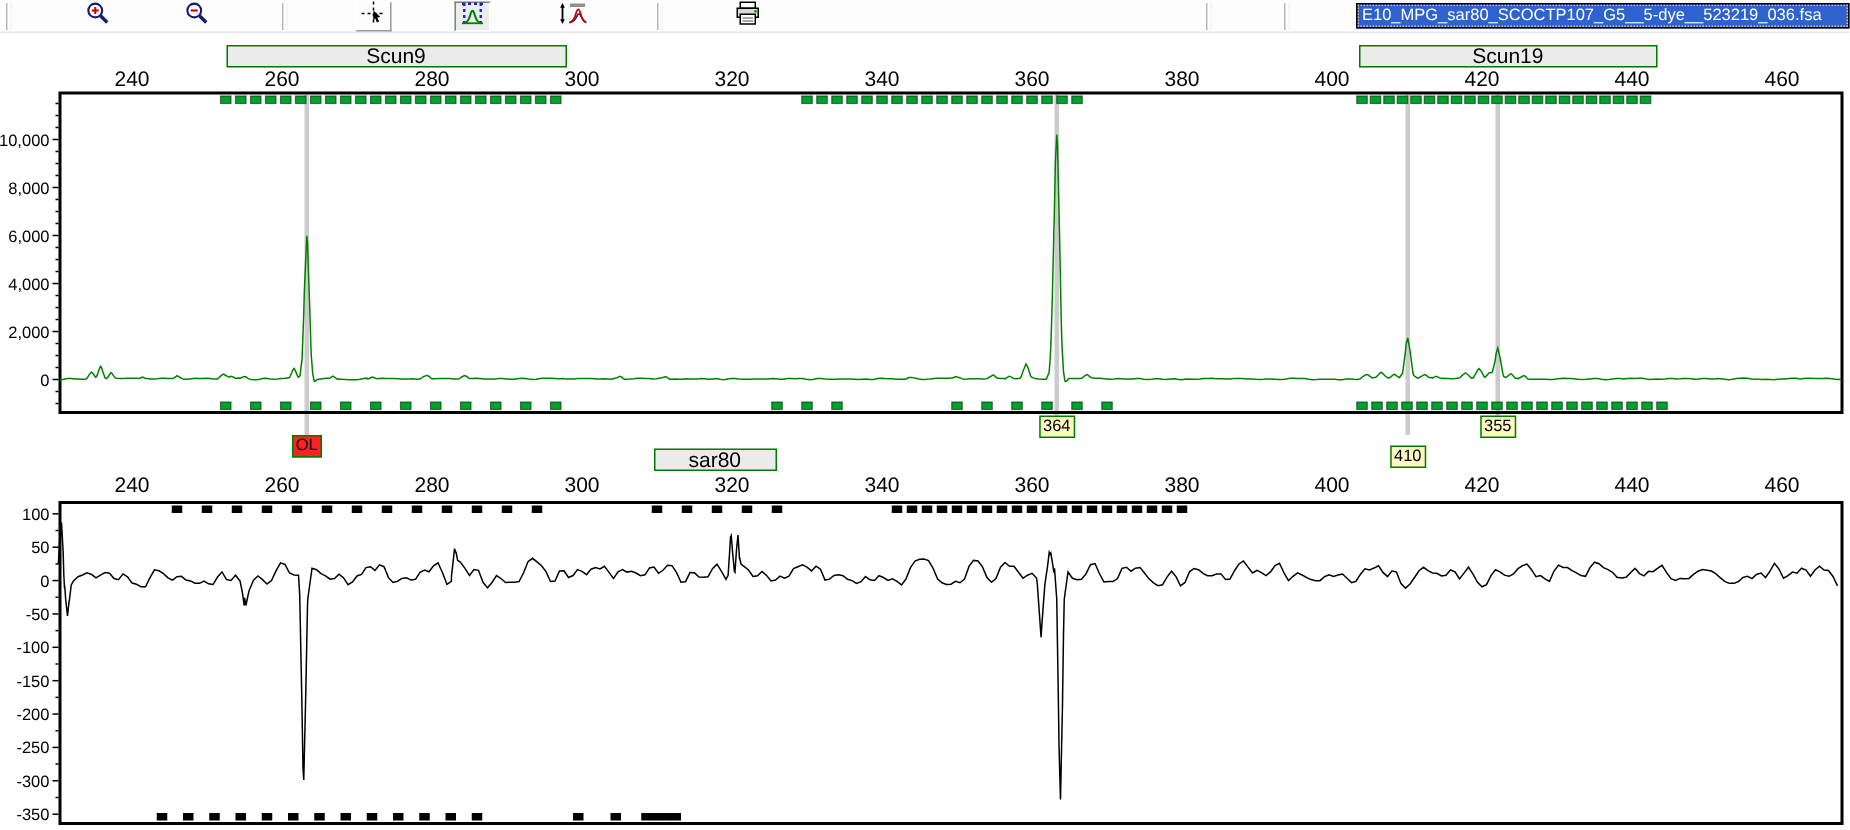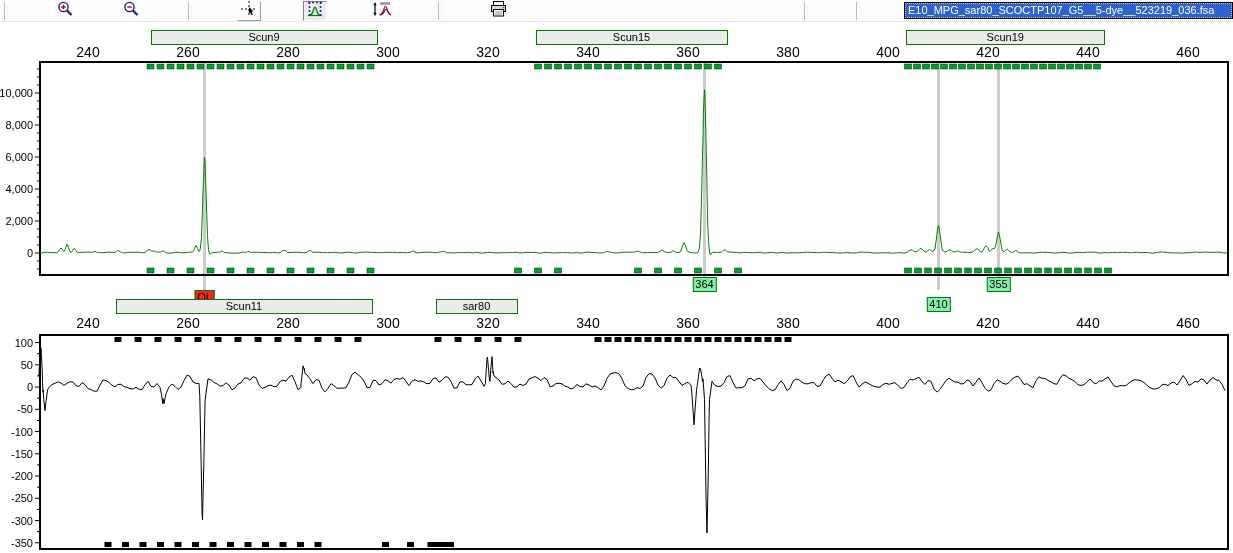--- a/index.html
+++ b/index.html
@@ -25,25 +25,25 @@
     color:#fff;font-size:11px;line-height:15px;padding-left:3px;white-space:nowrap;
     overflow:hidden;position:relative;margin-right:0;
   }
   .file-box::after{content:"";position:absolute;inset:0;border:1px dotted rgba(235,215,140,.85);pointer-events:none;}
   
   .panel{position:absolute;left:0;width:1233px;}
   #panelTop{top:28px;height:268px;}
   #panelBottom{top:296px;height:257px;}
   .marker{
     position:absolute;height:13px;box-sizing:content-box;border:1px solid #007a00;background:#ebebeb;
-    font-size:11px;line-height:13px;text-align:center;overflow:hidden;
+    font-size:14px;line-height:13px;text-align:center;overflow:hidden;
   }
   .xlab{position:absolute;width:46px;margin-left:-23px;text-align:center;font-size:14px;}
   .plab{
-    position:absolute;border:1px solid #007a00;background:#86efac;font-size:11px;line-height:13px;
+    position:absolute;border:1px solid #007a00;background:#fef9c3;font-size:11px;line-height:13px;
     height:13px;padding:0 2px;transform:translateX(-50%);white-space:nowrap;
   }
   .plab.ol{background:#ff2020;}
   svg.plot{position:absolute;left:0;top:0;}
 </style>
 </head>
 <body>
 
 <div class="toolbar">
   <div class="sep"></div>
@@ -124,21 +124,20 @@
   <div class="sep rgap"></div>
   <div class="sep"></div>
 
   <div class="file-box">
     <span>E10_MPG_sar80_SCOCTP107_G5__5-dye__523219_036.fsa</span>
   </div>
 </div>
 
 <div id="panelTop" class="panel">
     <div class="marker" style="left: 150.5px; width: 225px; top: 2px;">Scun9</div>
-    <div class="marker" style="left: 535.5px; width: 190px; top: 2px;">Scun15</div>
     <div class="marker" style="left: 905.5px; width: 197.5px; top: 2px;">Scun19</div>
     <div class="xlab" style="left: 88px; top: 16px;">240</div>
     <div class="xlab" style="left: 188px; top: 16px;">260</div>
     <div class="xlab" style="left: 288px; top: 16px;">280</div>
     <div class="xlab" style="left: 388px; top: 16px;">300</div>
     <div class="xlab" style="left: 488px; top: 16px;">320</div>
     <div class="xlab" style="left: 588px; top: 16px;">340</div>
     <div class="xlab" style="left: 688px; top: 16px;">360</div>
     <div class="xlab" style="left: 788px; top: 16px;">380</div>
     <div class="xlab" style="left: 888px; top: 16px;">400</div>
@@ -290,21 +289,20 @@
       <rect x="1094.5" y="240" width="7" height="5" fill="#00a12e" stroke="rgba(0,40,0,0.6)" stroke-width="0.8"></rect>
       <rect x="1104.5" y="240" width="7" height="5" fill="#00a12e" stroke="rgba(0,40,0,0.6)" stroke-width="0.8"></rect>
       <path d="M40.0 225.3L42.5 224.9L45.0 224.3L47.5 224.3L50.0 224.6L52.5 224.7L55.0 224.8L57.5 224.6L58.2 223.9L59.6 221.6L60.0 221.1L61.0 220.0L62.4 221.5L62.5 221.8L63.8 223.5L64.2 223.3L65.0 221.6L65.6 219.6L67.0 216.2L67.5 216.6L68.4 219.4L69.8 223.3L70.0 223.9L71.2 224.4L72.5 222.7L72.6 222.3L74.0 220.4L75.0 221.3L75.4 222.1L76.8 223.9L77.5 224.2L80.0 224.4L82.5 224.3L85.0 224.2L87.5 224.2L90.0 224.1L91.5 224.2L92.5 224.4L93.3 224.2L95.0 223.4L95.0 223.4L96.8 224.2L97.5 224.4L98.5 224.4L100.0 224.6L102.5 224.7L105.0 224.5L107.5 224.2L110.0 224.2L112.5 224.4L114.5 224.4L115.0 224.4L116.3 223.8L117.5 222.9L118.0 222.4L119.7 223.4L120.0 223.7L121.5 224.4L122.5 224.8L125.0 224.9L127.5 224.5L130.0 224.2L132.5 224.3L135.0 224.3L137.5 224.2L140.0 224.4L142.5 224.7L145.0 224.6L145.8 224.0L147.4 222.4L147.5 222.3L149.0 221.4L150.0 222.0L150.6 222.3L151.2 222.8L152.1 223.1L152.5 223.2L152.6 223.5L154.0 222.9L155.0 223.1L155.4 223.3L156.8 224.1L157.5 224.1L160.0 224.0L160.2 224.1L161.6 223.5L162.5 223.1L163.0 223.0L164.4 223.5L165.0 224.0L165.8 224.6L167.5 225.0L170.0 225.2L172.5 225.0L175.0 224.3L177.5 224.2L180.0 224.6L182.5 224.9L185.0 224.7L187.5 224.4L190.0 224.2L192.5 223.9L193.2 223.5L194.6 220.2L195.0 219.0L196.0 217.6L197.4 220.2L197.5 220.6L198.8 223.5L200.0 222.5L201.4 210.9L202.5 181.3L202.9 166.3L204.5 129.2L205.0 133.7L206.1 165.8L207.4 206.3L207.5 208.5L207.7 211.3L208.5 221.3L209.5 226.1L210.0 226.3L210.5 225.7L211.6 224.9L212.5 224.8L215.0 224.5L217.5 224.2L219.2 224.1L220.0 224.0L220.6 223.6L222.0 222.8L222.5 223.1L223.4 223.8L224.8 224.7L225.0 224.6L227.5 224.8L230.0 225.0L232.5 225.2L235.0 225.2L237.5 225.2L240.0 224.9L242.5 224.3L244.5 224.1L245.0 224.6L246.2 224.3L247.5 223.7L248.0 223.4L249.8 223.8L250.0 224.1L251.5 224.5L252.5 224.3L255.0 224.2L257.5 224.3L260.0 224.4L262.5 224.4L265.0 224.5L267.5 224.7L270.0 224.7L272.5 224.6L275.0 224.5L277.5 224.9L280.0 224.7L281.0 224.0L282.5 223.0L282.7 222.9L284.5 222.4L285.0 222.4L286.3 223.1L287.5 224.2L288.0 224.5L290.0 224.5L292.5 224.4L295.0 224.4L297.5 224.3L300.0 224.4L302.5 224.7L305.0 224.7L306.0 224.5L307.5 223.7L307.7 223.3L309.5 222.5L310.0 222.4L311.3 223.1L312.5 224.1L313.0 224.3L315.0 224.3L317.5 224.2L320.0 224.4L322.5 224.6L325.0 224.7L327.5 224.6L330.0 224.6L332.5 224.4L335.0 224.4L337.5 224.6L340.0 224.9L342.5 224.9L345.0 224.5L347.5 224.2L350.0 224.3L352.5 224.7L355.0 225.0L357.5 224.9L360.0 224.4L362.5 224.1L365.0 224.1L367.5 224.1L370.0 224.3L372.5 224.5L375.0 224.4L377.5 224.6L380.0 224.7L382.5 224.6L385.0 224.4L387.5 224.3L390.0 224.3L392.5 224.4L395.0 224.4L397.5 224.6L400.0 224.6L402.5 224.5L405.0 224.6L407.5 224.8L409.5 224.4L410.0 224.2L411.2 223.8L412.5 223.3L413.0 222.9L414.8 223.5L415.0 224.2L416.5 224.9L417.5 224.8L420.0 224.7L422.5 224.5L425.0 224.2L427.5 224.2L430.0 224.3L432.5 224.4L435.0 224.6L437.5 224.5L439.5 224.1L440.0 224.0L441.2 223.8L442.5 223.5L443.0 223.2L444.8 223.4L445.0 223.9L446.5 224.8L447.5 224.9L450.0 224.7L452.5 224.9L455.0 224.9L457.5 224.5L460.0 224.6L462.5 224.7L465.0 224.6L467.5 224.4L470.0 224.5L472.5 224.9L475.0 224.6L477.5 224.4L480.0 224.9L482.5 225.1L485.0 224.7L487.5 224.4L490.0 224.4L492.5 224.7L495.0 224.8L497.5 224.9L500.0 224.8L502.5 224.6L505.0 224.7L507.5 224.7L510.0 224.6L512.5 224.6L515.0 224.4L517.5 224.5L520.0 224.9L522.5 224.9L525.0 224.4L527.5 224.3L530.0 224.5L532.5 224.4L535.0 224.4L537.5 224.8L540.0 225.1L542.5 224.9L545.0 224.3L547.5 224.4L550.0 224.7L552.5 224.8L555.0 224.9L557.5 224.8L560.0 224.6L562.5 224.6L565.0 224.7L567.5 224.7L570.0 224.8L572.5 225.0L575.0 224.8L577.5 224.6L580.0 225.0L582.5 225.0L585.0 224.3L587.5 224.1L590.0 224.4L592.5 224.5L595.0 224.5L597.5 224.8L600.0 224.9L602.5 224.9L604.5 224.5L605.0 224.0L606.2 223.7L607.5 223.7L608.0 223.6L609.8 224.1L610.0 224.2L611.5 224.4L612.5 224.7L615.0 225.0L617.5 224.9L620.0 224.7L622.5 224.3L625.0 224.1L627.5 224.1L630.0 224.2L632.5 224.2L634.5 224.0L635.0 224.0L636.2 223.5L637.5 223.1L638.0 223.3L639.8 223.8L640.0 223.8L641.5 224.6L642.5 224.8L645.0 224.7L647.5 224.5L650.0 224.5L652.5 224.5L655.0 224.6L657.5 224.5L658.5 224.2L660.0 223.2L660.3 223.1L662.0 222.0L662.5 222.1L663.8 223.2L665.0 224.1L665.5 224.1L667.5 224.4L669.9 224.4L670.0 224.6L671.4 223.8L672.5 222.9L673.0 222.8L674.6 223.6L675.0 223.9L676.1 224.3L677.5 224.5L680.0 224.2L680.8 223.1L682.4 218.4L682.5 218.3L684.0 214.6L685.0 216.3L685.6 218.0L687.1 222.7L687.5 223.3L690.0 224.4L692.5 224.7L695.0 224.9L697.5 224.9L699.4 220.4L700.0 212.9L700.5 203.9L701.0 189.1L701.5 172.2L702.5 129.9L702.5 127.4L702.8 118.0L703.6 79.8L704.5 61.7L705.0 68.5L706.3 125.1L707.5 186.2L707.9 199.7L708.0 202.5L709.0 219.7L710.0 226.4L710.0 226.3L711.0 226.2L712.1 224.8L712.5 224.4L715.0 224.3L717.5 224.4L720.0 224.3L721.4 224.0L722.5 223.1L722.9 222.7L724.5 221.7L725.0 221.8L726.1 222.7L727.5 223.8L727.7 223.8L730.0 224.1L732.5 224.1L735.0 224.3L737.5 224.6L740.0 224.9L742.5 224.7L745.0 224.4L747.5 224.5L750.0 224.6L752.5 224.7L755.0 224.6L757.5 224.4L760.0 224.4L762.5 224.8L765.0 225.0L767.5 224.8L770.0 224.5L772.5 224.5L775.0 224.8L777.5 225.0L780.0 224.7L782.5 224.5L785.0 224.9L787.5 225.1L790.0 224.8L792.5 224.7L795.0 224.8L797.5 224.8L800.0 224.7L802.5 224.4L805.0 224.3L807.5 224.2L810.0 224.4L812.5 224.5L815.0 224.5L817.5 224.7L820.0 224.7L822.5 224.4L825.0 224.3L827.5 224.4L830.0 224.5L832.5 224.6L835.0 224.7L837.5 224.9L840.0 225.0L842.5 224.9L845.0 224.7L847.5 224.6L850.0 224.8L852.5 225.0L855.0 225.0L857.5 224.7L860.0 224.2L862.5 224.1L865.0 224.3L867.5 224.3L870.0 224.4L872.5 224.9L875.0 225.1L877.5 225.0L880.0 224.8L882.5 224.8L885.0 224.9L887.5 224.8L890.0 224.9L892.5 225.2L895.0 225.1L897.5 224.7L900.0 224.7L902.5 224.9L905.0 225.0L907.2 224.4L907.5 223.8L909.1 222.7L910.0 222.1L911.0 221.7L912.5 222.1L912.9 222.6L914.9 224.0L915.0 223.9L917.2 223.5L917.5 223.3L919.1 221.6L920.0 220.6L921.0 220.3L922.5 221.6L922.9 222.2L924.9 223.8L925.0 223.9L926.0 224.0L927.5 223.1L927.8 222.7L929.5 221.4L930.0 221.7L931.3 222.7L932.5 223.5L933.0 223.7L935.0 220.8L935.0 221.1L936.8 207.7L937.5 201.0L938.5 197.3L940.0 205.7L940.3 207.9L942.0 220.9L942.5 222.4L945.0 224.1L946.0 223.8L947.5 222.9L947.8 222.7L949.5 221.8L950.0 221.7L951.3 222.6L952.5 223.7L953.0 223.7L954.5 223.9L955.0 224.1L956.2 223.4L957.5 222.9L958.0 223.1L959.8 223.9L960.0 224.0L961.5 224.3L962.5 224.1L965.0 224.3L967.5 224.5L970.0 224.4L972.5 224.0L973.2 223.8L975.0 222.1L975.1 222.0L977.0 220.6L977.5 221.0L978.9 222.0L980.0 223.1L980.8 224.1L982.5 223.7L982.5 223.3L984.3 220.2L985.0 218.8L986.0 217.8L987.5 219.4L987.8 220.1L989.5 223.3L989.9 223.5L990.0 223.5L991.4 222.1L992.5 220.7L993.0 220.5L994.6 220.4L995.0 219.7L995.0 219.6L996.1 215.4L996.8 212.0L997.5 207.2L998.5 204.0L1000.0 210.3L1000.3 212.0L1002.0 221.6L1002.5 223.0L1003.9 223.8L1005.0 222.8L1005.4 222.6L1007.0 221.3L1007.5 221.2L1008.6 222.4L1010.0 224.1L1010.2 224.0L1012.4 224.4L1012.5 224.3L1013.9 223.5L1015.0 222.9L1015.5 222.4L1017.1 222.9L1017.5 223.6L1018.6 224.7L1020.0 224.9L1022.5 224.8L1025.0 224.8L1027.5 224.9L1030.0 224.8L1032.5 225.0L1035.0 225.0L1037.5 224.7L1040.0 224.3L1042.5 224.2L1045.0 224.3L1047.5 224.4L1050.0 224.6L1052.5 224.9L1055.0 225.0L1057.5 224.9L1060.0 224.6L1062.5 224.3L1065.0 224.4L1067.5 224.9L1070.0 225.1L1072.5 225.0L1075.0 224.7L1077.5 224.3L1080.0 224.4L1082.5 224.7L1085.0 224.4L1087.5 224.2L1090.0 224.3L1092.5 224.2L1095.0 224.2L1097.5 224.7L1100.0 225.0L1102.5 224.8L1105.0 224.6L1107.5 224.8L1110.0 224.7L1112.5 224.4L1115.0 224.4L1117.5 224.6L1120.0 224.5L1122.5 224.3L1125.0 224.3L1127.5 224.5L1130.0 224.8L1132.5 224.7L1135.0 224.3L1137.5 224.3L1140.0 224.6L1142.5 224.6L1145.0 224.4L1147.5 224.5L1150.0 224.9L1152.5 225.2L1155.0 224.8L1157.5 224.3L1160.0 224.1L1162.5 224.0L1165.0 224.2L1167.5 224.6L1170.0 224.8L1172.5 224.9L1175.0 225.0L1177.5 224.9L1180.0 225.0L1182.5 225.1L1185.0 224.9L1187.5 224.7L1190.0 224.7L1192.5 224.4L1195.0 224.1L1197.5 224.2L1200.0 224.6L1202.5 224.3L1205.0 224.1L1207.5 224.2L1210.0 224.3L1212.5 224.4L1215.0 224.3L1217.5 224.1L1220.0 224.3L1222.5 224.7L1225.0 225.0L1227.5 224.8" fill="none" stroke="#008000" stroke-width="1"></path>
     </svg>
     <div class="plab ol" style="left: 204.5px; top: 249px; margin-top: 13px;">OL</div>
     <div class="plab" style="left: 704.5px; top: 249px;">364</div>
     <div class="plab" style="left: 938.5px; top: 249px; margin-top: 20px;">410</div>
     <div class="plab" style="left: 998.5px; top: 249px;">355</div>
   </div>
 <div id="panelBottom" class="panel">
-    <div class="marker" style="left: 115.5px; width: 255px; top: 3px;">Scun11</div>
     <div class="marker" style="left: 435.5px; width: 80px; top: 3px;">sar80</div>
     <div class="xlab" style="left: 88px; top: 19px;">240</div>
     <div class="xlab" style="left: 188px; top: 19px;">260</div>
     <div class="xlab" style="left: 288px; top: 19px;">280</div>
     <div class="xlab" style="left: 388px; top: 19px;">300</div>
     <div class="xlab" style="left: 488px; top: 19px;">320</div>
     <div class="xlab" style="left: 588px; top: 19px;">340</div>
     <div class="xlab" style="left: 688px; top: 19px;">360</div>
     <div class="xlab" style="left: 788px; top: 19px;">380</div>
     <div class="xlab" style="left: 888px; top: 19px;">400</div>

